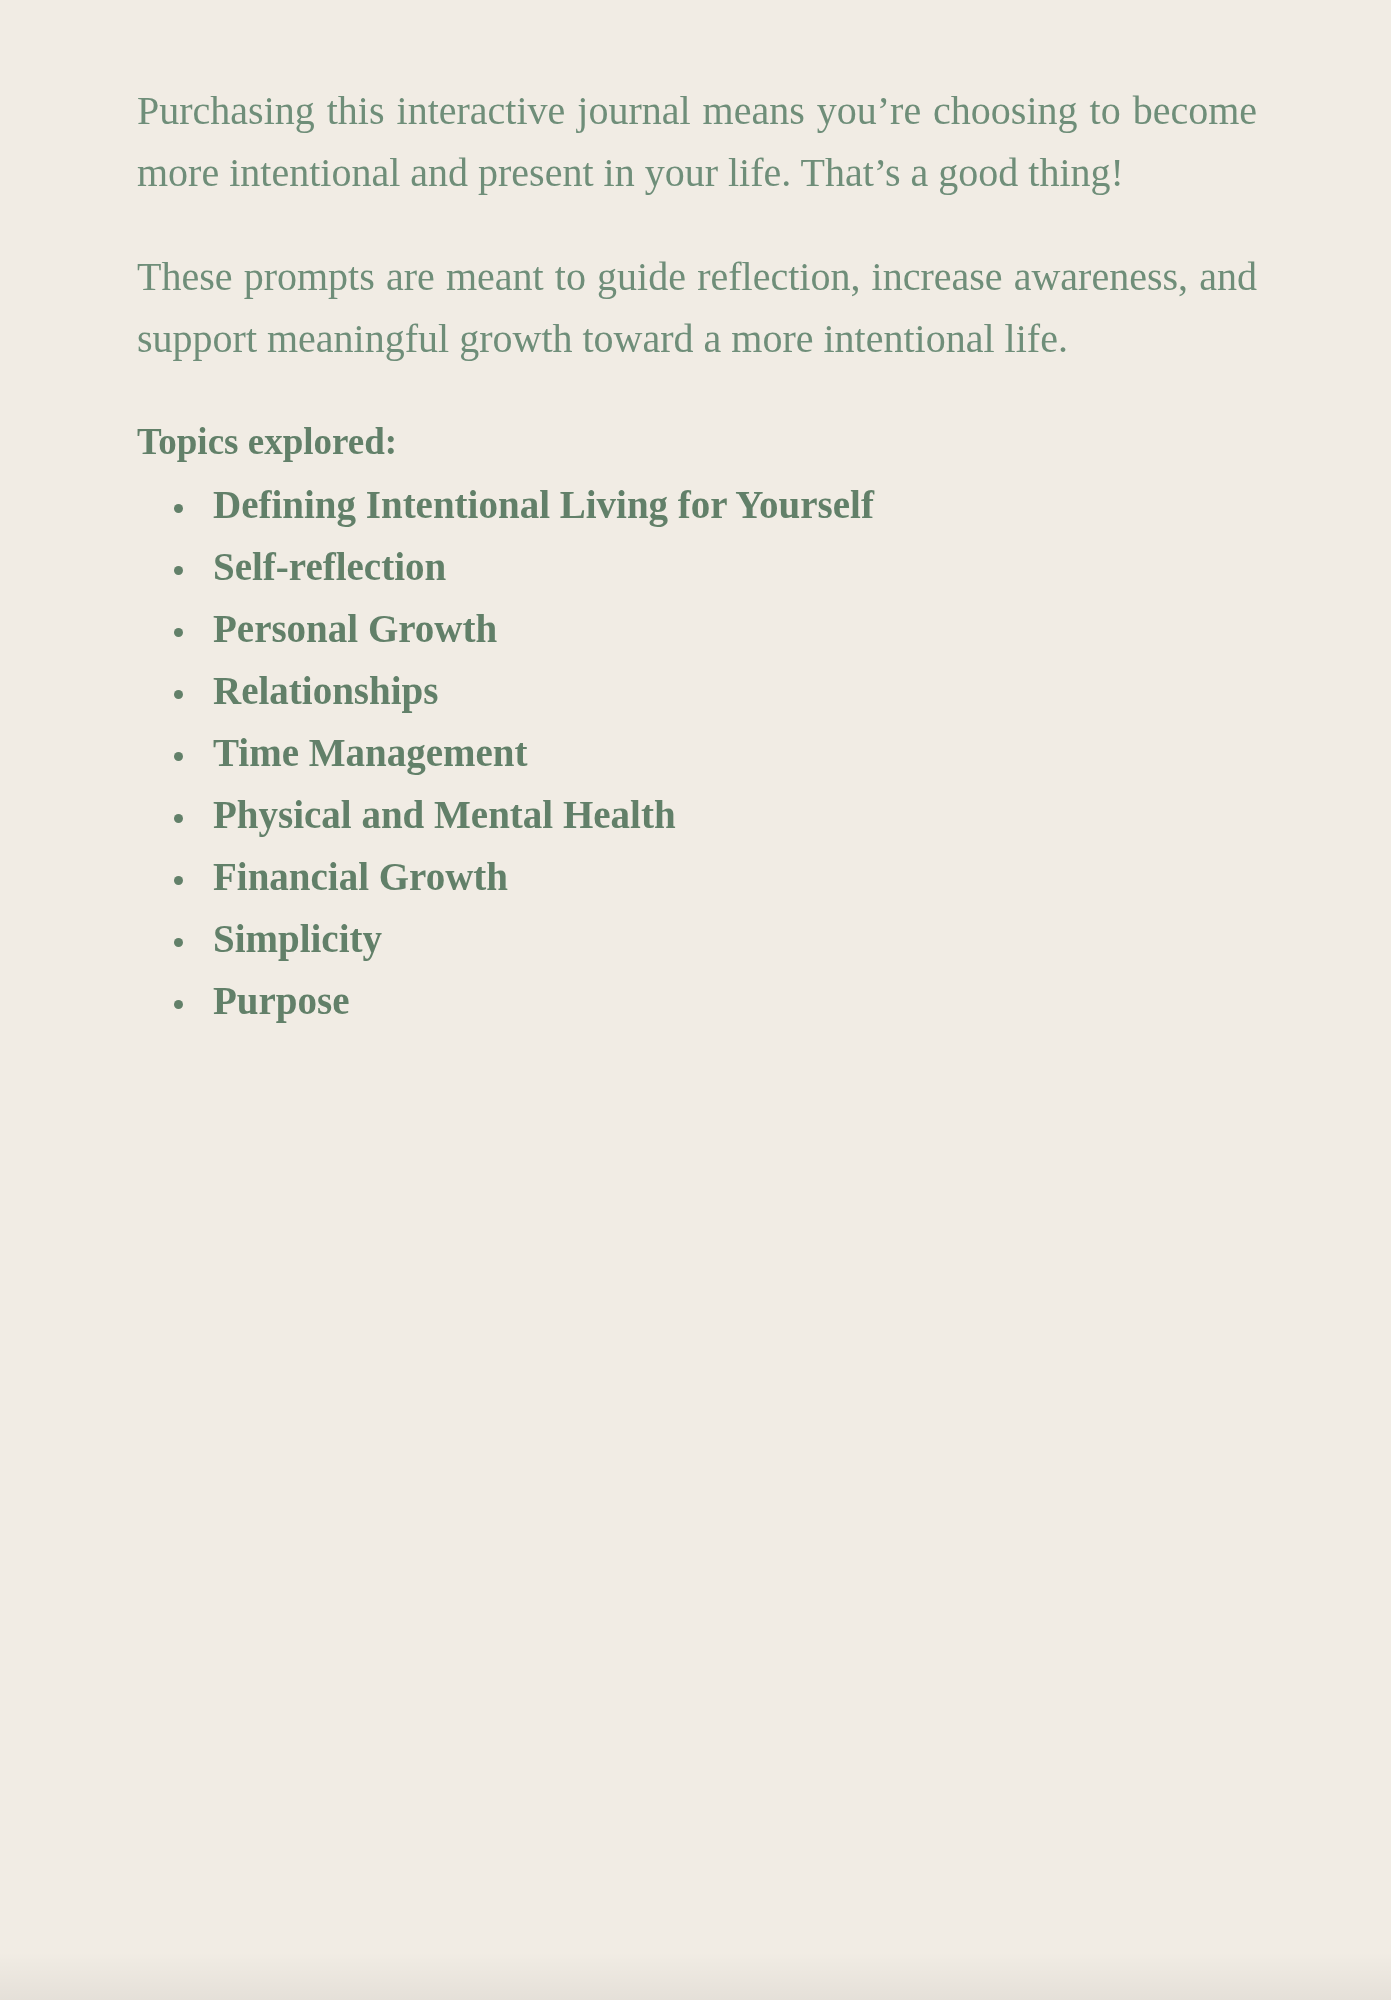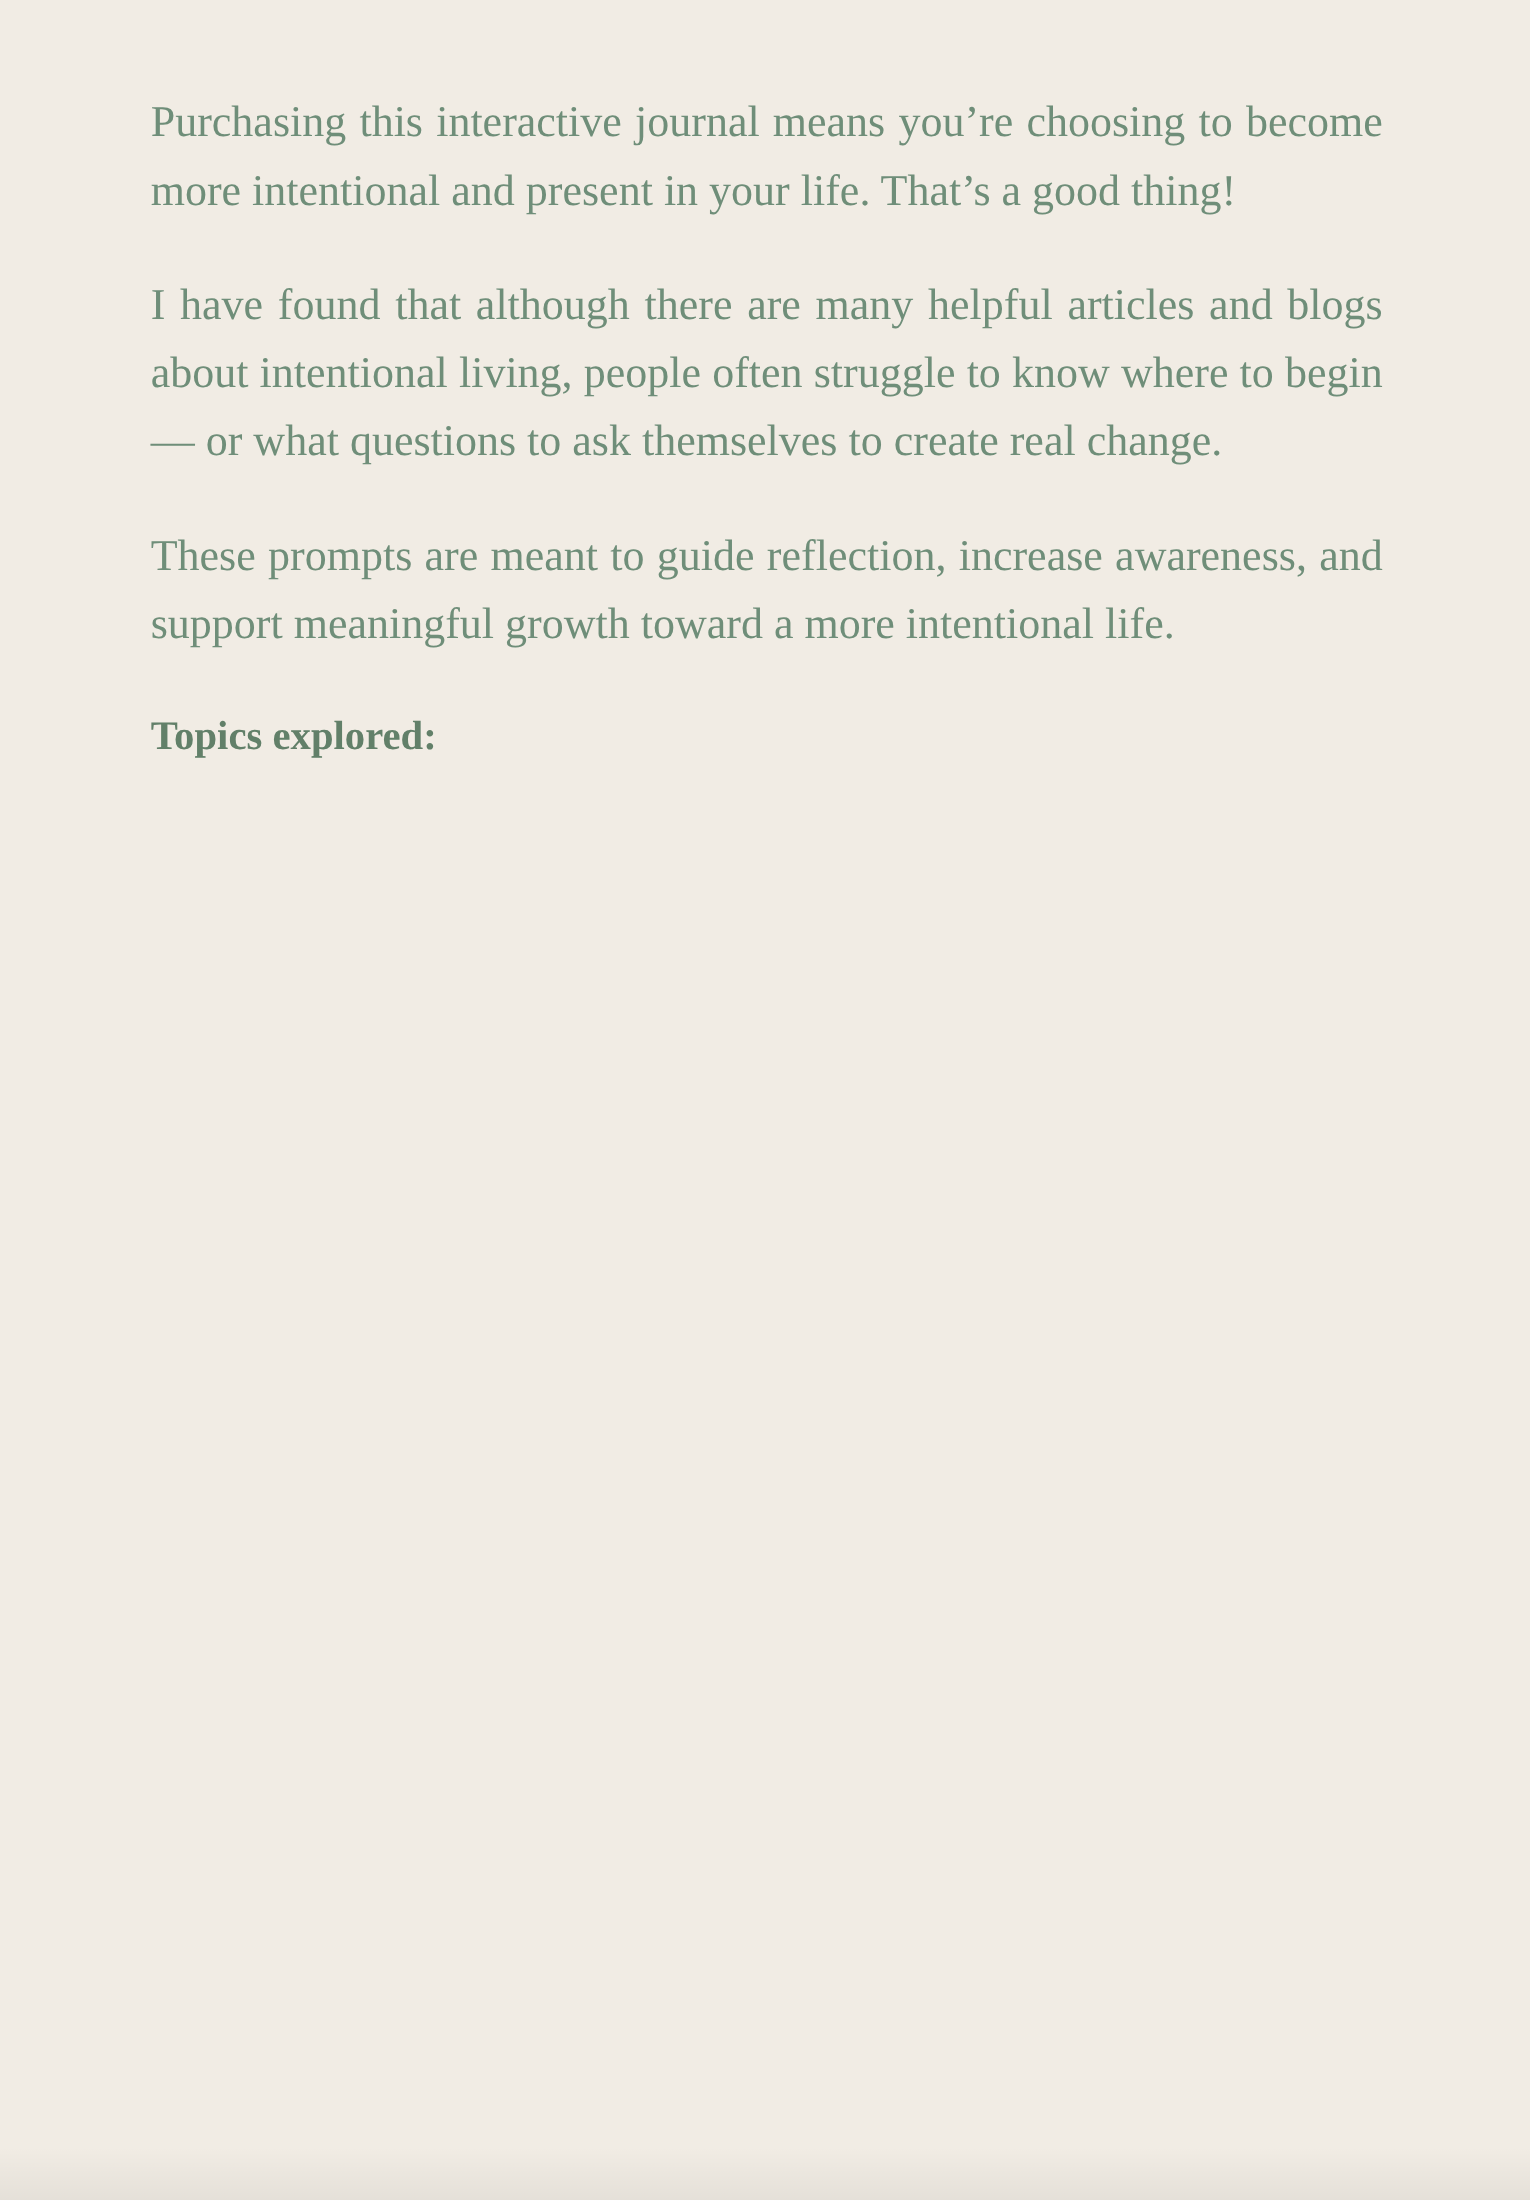--- a/index.html
+++ b/index.html
@@ -66,19 +66,29 @@
     pointer-events: none;
   }
 </style>
 </head>
 <body>
 
 <div class="page">
   <main class="content">
     <div id="paragraphs">
         <p class="body-para"><span>Purchasing this interactive journal means you’re choosing to become more intentional and present in your life. That’s a good thing!</span></p>
-        <p class="body-para"><span>I have found that although there are many helpful articles and blogs about intentional living, people often struggle to know where to begin — or what questions to ask themselves to create real change.</span></p>
         <p class="body-para"><span>These prompts are meant to guide reflection, increase awareness, and support meaningful growth toward a more intentional life.</span></p>
       </div>
     <p class="topics-heading">Topics explored:</p>
+    <ul class="topics-list" id="topics-list">
+        <li>Defining Intentional Living for Yourself</li>
+        <li>Self-reflection</li>
+        <li>Personal Growth</li>
+        <li>Relationships</li>
+        <li>Time Management</li>
+        <li>Physical and Mental Health</li>
+        <li>Financial Growth</li>
+        <li>Simplicity</li>
+        <li>Purpose</li>
+      </ul>
   </main>
   <div class="bottom-shade"></div>
 </div>
 
 </body></html>

